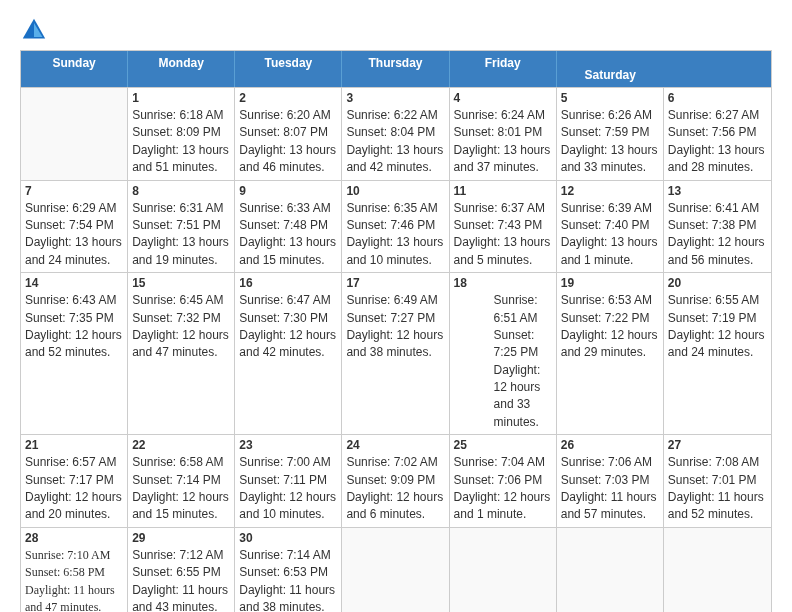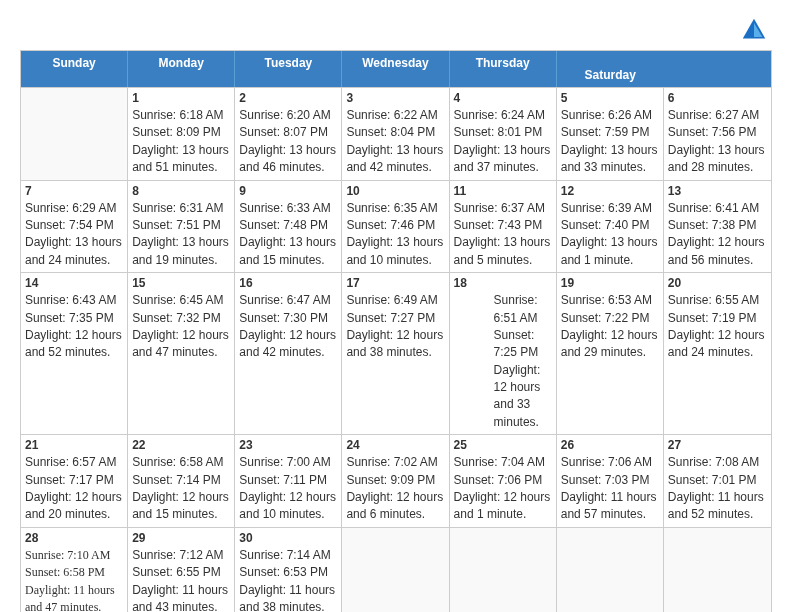--- a/index.html
+++ b/index.html
@@ -9,21 +9,20 @@
       width: 792px;
       height: 612px;
       overflow: hidden;
     }
     .page {
       width: 792px;
       height: 612px;
       padding: 16px 20px 27px 20px;
       display: flex;
       flex-direction: column;
-      align-items: flex-end;
     }
     .header {
       display: flex;
       align-items: flex-start;
       justify-content: space-between;
       margin-bottom: 6px;
     }
     .logo {
       display: flex;
       align-items: center;
@@ -128,22 +127,22 @@
       <h1></h1>
       <h2></h2>
     </div>
   </div>
 
   <div class="calendar">
     <div class="cal-header-row">
     <div class="cal-header-cell">Sunday</div>
         <div class="cal-header-cell">Monday</div>
         <div class="cal-header-cell">Tuesday</div>
-        <div class="cal-header-cell">Wednesday</div>
         <div class="cal-header-cell">Thursday</div>
+        <div class="cal-header-cell">Friday</div>
         <div class="cal-header-cell">Saturday</div>
       </div>
     <div class="cal-body">
     <div class="cal-week">
           <div class="cal-cell empty"></div>
           <div class="cal-cell">
             <span class="day-num">1</span>
             <div class="day-info" style="white-space: pre-line;">Sunrise: 6:18 AM
 Sunset: 8:09 PM
 Daylight: 13 hours

